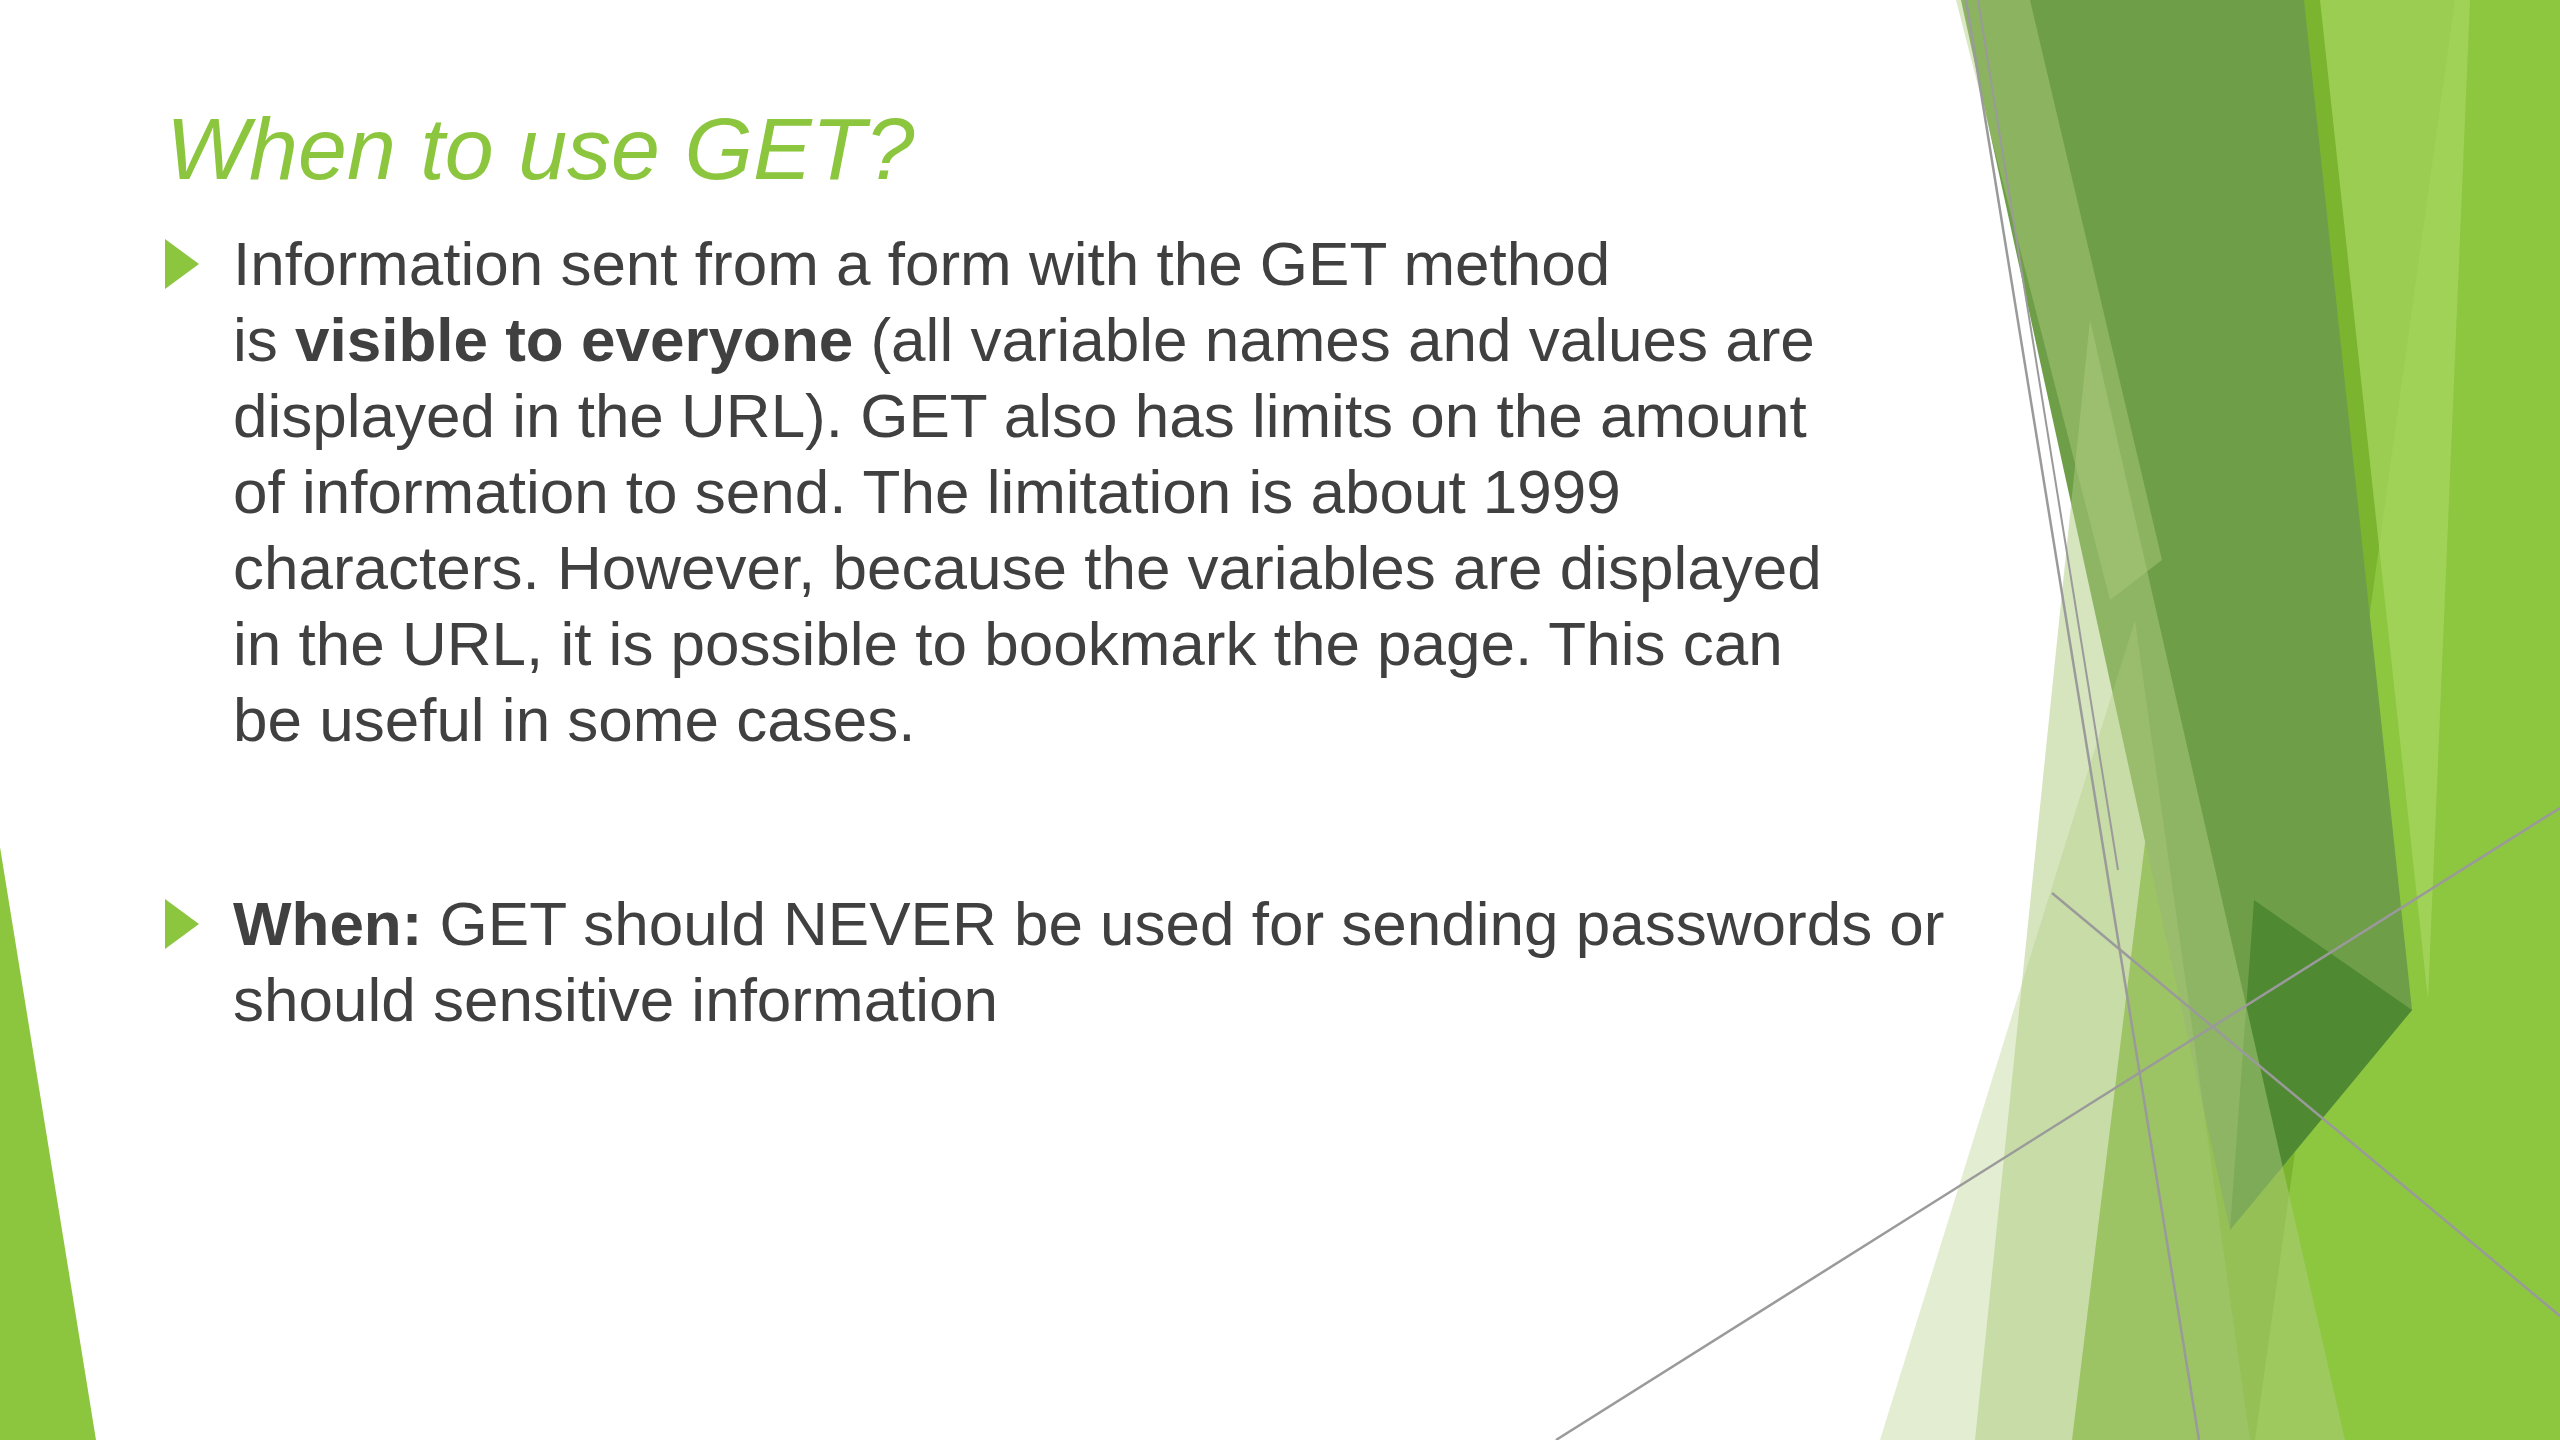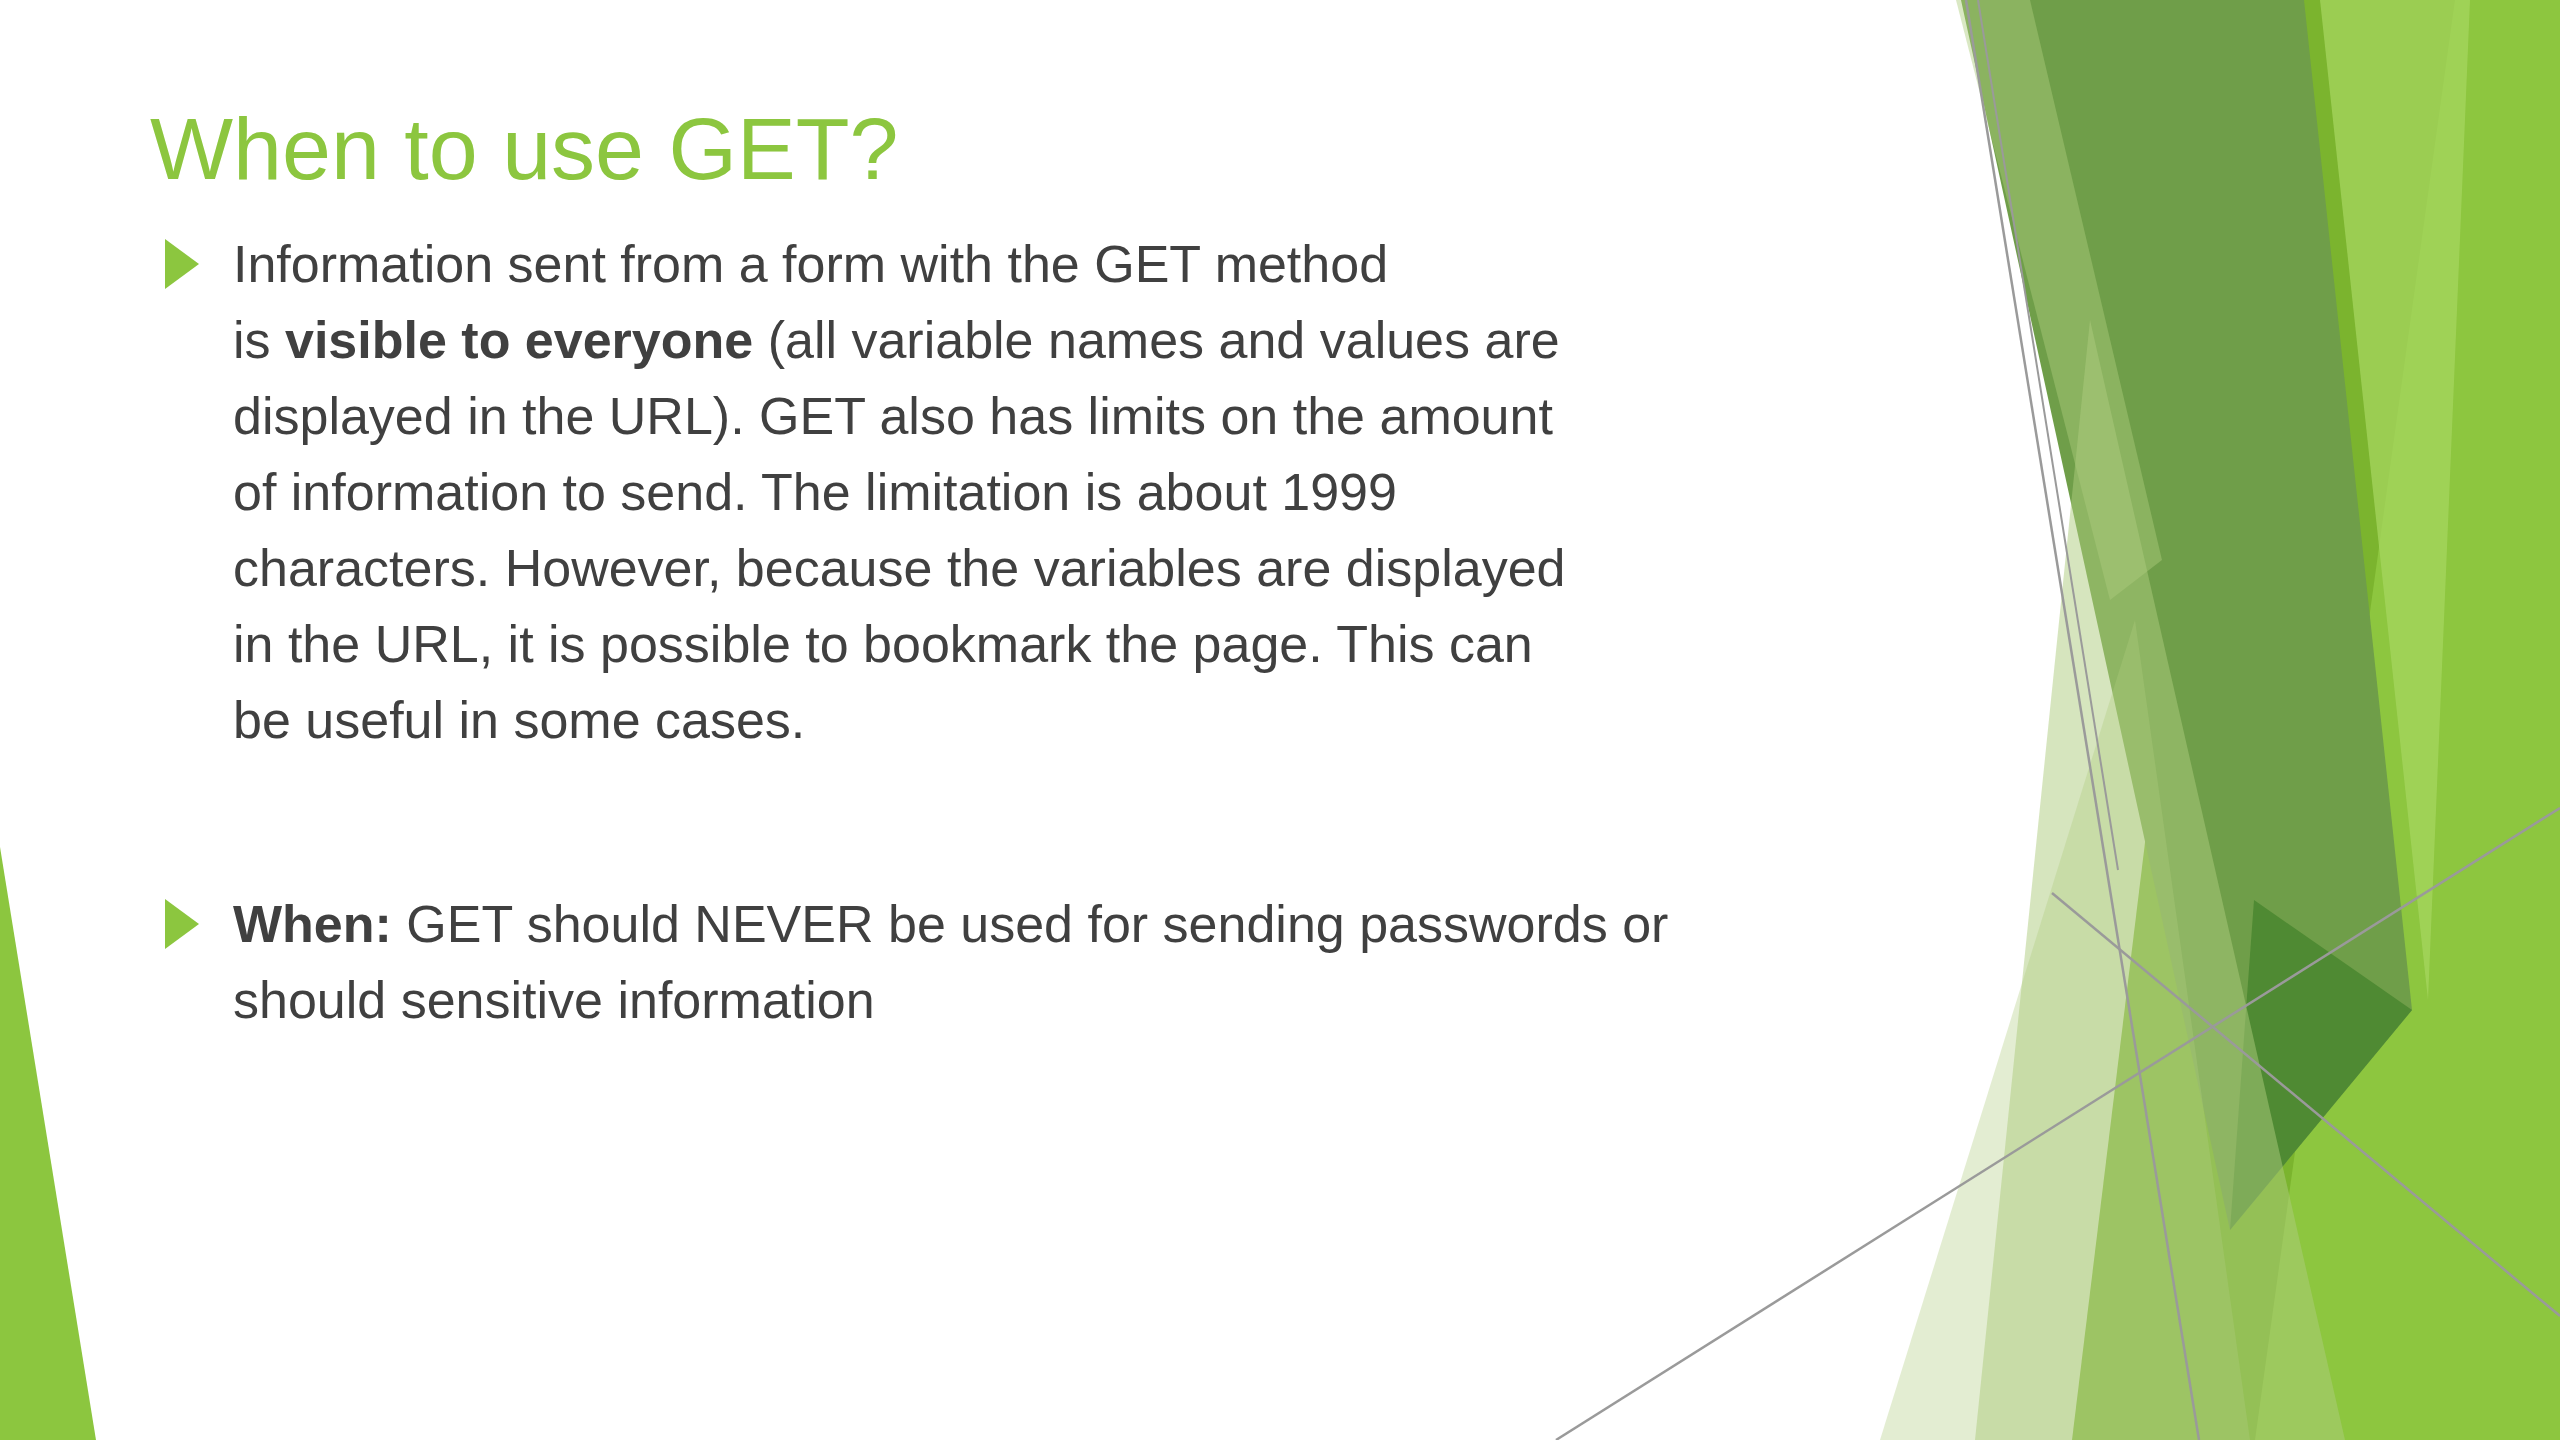--- a/index.html
+++ b/index.html
@@ -5,38 +5,39 @@
   html,body{margin:0;padding:0;background:#222;}
   #slide{
     position:relative;
     width:2560px;height:1440px;
     background:#ffffff;
     overflow:hidden;
     font-family:"Liberation Sans", sans-serif;
   }
   .deco{position:absolute;left:0;top:0;width:2560px;height:1440px;}
   .title{
-    position:absolute;left:150px;top:46px;
+    position:absolute;left:166px;top:46px;
     font-size:88px;line-height:1;
     font-weight:400;
     color:#8CC63F;
     white-space:nowrap;
+    font-style:italic;
   }
   .bullet{
     position:absolute;left:233px;width:1880px;
   }
   .tri{
     position:absolute;left:-68px;top:13px;
     width:0;height:0;
     border-left:34px solid #8CC63F;
     border-top:25px solid transparent;
     border-bottom:25px solid transparent;
   }
   .btext{
-    font-size:52px;line-height:76px;
+    font-size:62px;line-height:76px;
     color:#404040;
     white-space:pre-line;
   }
   .btext .b{font-weight:700;margin-top:28px;}
 </style>
 </head>
 <body>
 
 <div id="slide">
 

